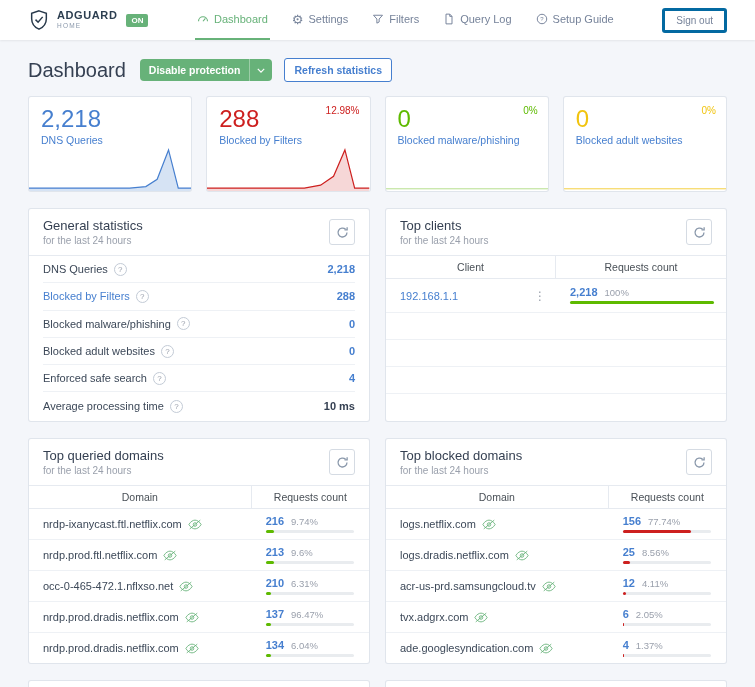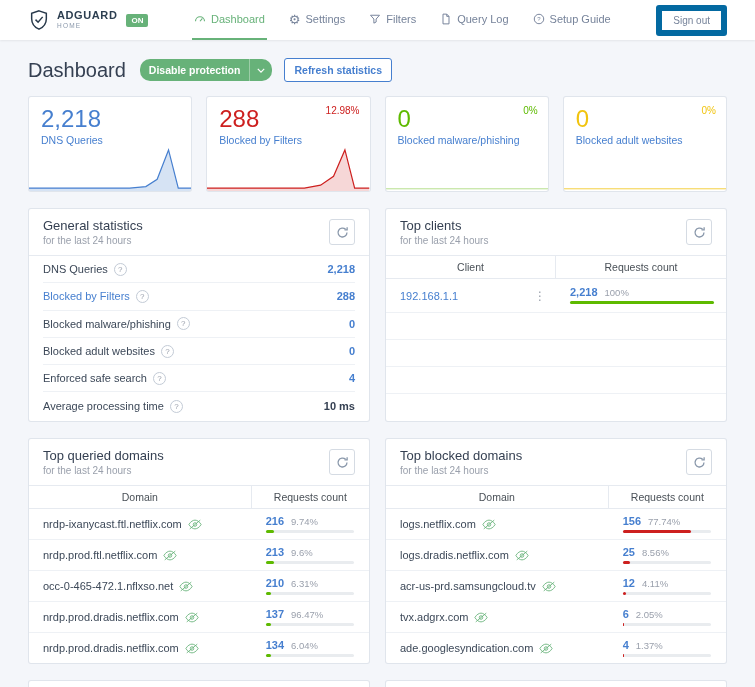--- a/index.html
+++ b/index.html
@@ -16,26 +16,26 @@
   .brand-text{line-height:1;}
   .brand-name{font-size:11px;font-weight:bold;color:#2c3e50;letter-spacing:.6px;}
   .brand-sub{font-size:6.5px;color:#8a98ab;letter-spacing:1.2px;margin-top:2px;}
   .on-badge{background:#67b279;color:#fff;font-size:8px;font-weight:bold;padding:2px 5px;border-radius:2px;margin-left:2px;}
   .nav{display:flex;margin:0 auto;gap:20px;height:40px;}
   .nav-item{display:flex;align-items:center;gap:5px;font-size:11px;color:#76839a;border-bottom:2px solid transparent;padding:0 2px;cursor:pointer;}
   .nav-item.active{color:#67b279;border-bottom-color:#67b279;}
   .nav-icon{display:flex;align-items:center;}
   .nav-icon svg{width:12px;height:12px;display:block;}
   .gear-glyph{font-size:13px;line-height:1;}
-  .signout{background:#fff;border:6px solid #0369a1;border-radius:3px;color:#76839a;font-size:10px;padding:4px 11px;cursor:pointer;font-family:inherit;}
+  .signout{background:#fff;border:3px solid #0369a1;border-radius:3px;color:#76839a;font-size:10px;padding:4px 11px;cursor:pointer;font-family:inherit;}
   
   .content{padding:10px 28px 0;}
   .title-row{display:flex;align-items:center;gap:12px;margin:8px 0 14px;}
   .page-title{font-size:20px;font-weight:400;color:#354052;margin-right:2px;}
-  .btn-green{display:flex;align-items:stretch;background:#67b279;border:none;border-radius:10px;color:#fff;font-size:10.5px;font-weight:bold;cursor:pointer;overflow:hidden;font-family:inherit;}
+  .btn-green{display:flex;align-items:stretch;background:#67b279;border:none;border-radius:4px;color:#fff;font-size:10.5px;font-weight:bold;cursor:pointer;overflow:hidden;font-family:inherit;}
   .btn-green .lbl{padding:5px 9px;}
   .btn-green .chev{padding:0 7px;border-left:1px solid rgba(255,255,255,.35);display:flex;align-items:center;}
   .btn-outline-blue{background:#fff;border:1px solid #467fcf;color:#467fcf;font-size:10.5px;font-weight:bold;border-radius:3px;padding:5px 9px;cursor:pointer;font-family:inherit;text-align:center;}
   
   .stat-grid{display:grid;grid-template-columns:repeat(4,1fr);gap:14px;margin-bottom:16px;}
   .stat-card{position:relative;background:#fff;border:1px solid rgba(0,40,100,.12);border-radius:3px;height:96px;padding:8px 12px;overflow:hidden;}
   .stat-value{font-size:24px;line-height:1.15;font-weight:400;position:relative;z-index:2;}
   .stat-label{font-size:10.5px;color:#467fcf;margin-top:1px;position:relative;z-index:2;cursor:pointer;}
   .stat-pct{position:absolute;top:8px;right:10px;font-size:10px;z-index:2;}
   .spark{position:absolute;left:0;bottom:0;width:100%;height:44px;z-index:1;}

